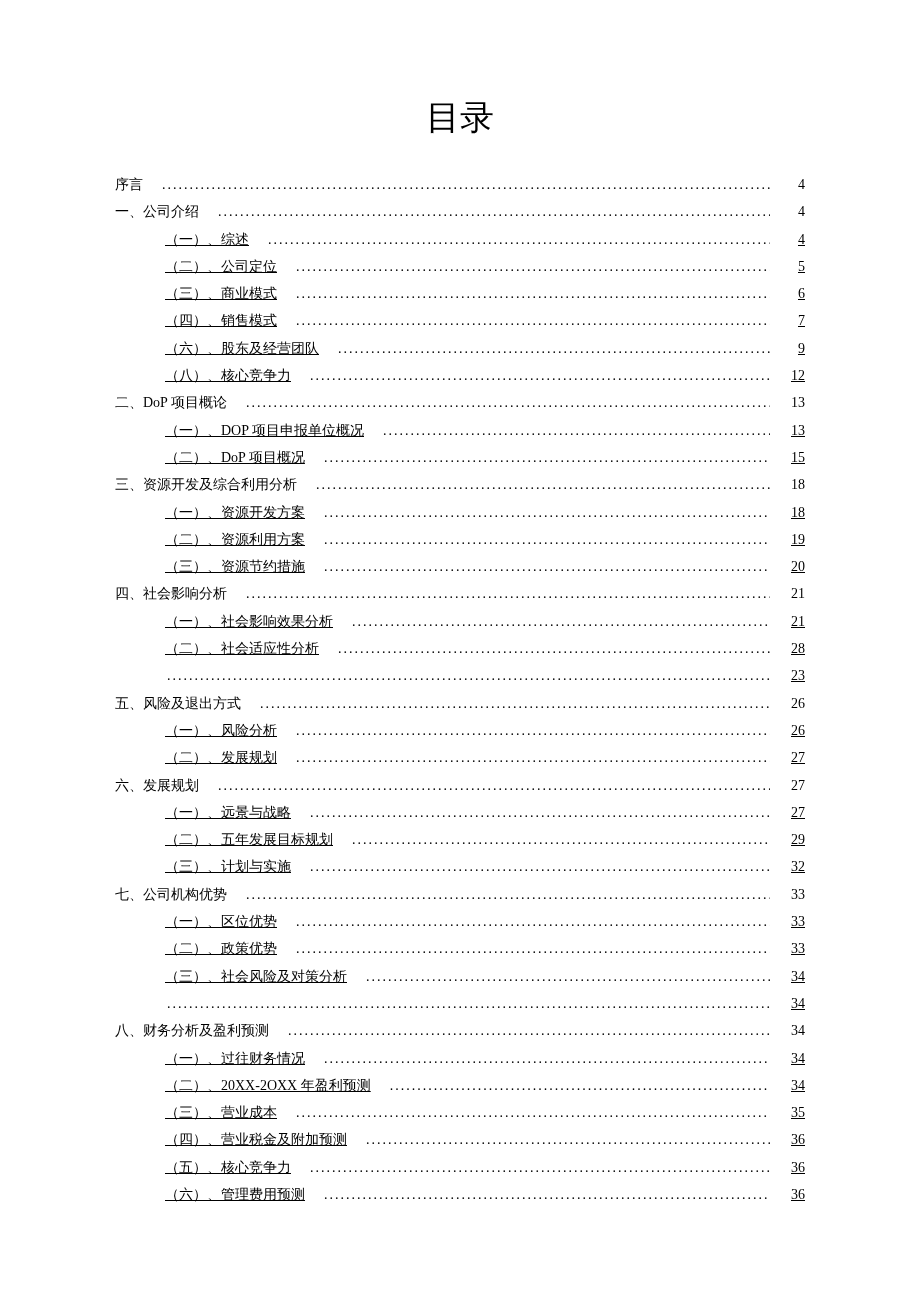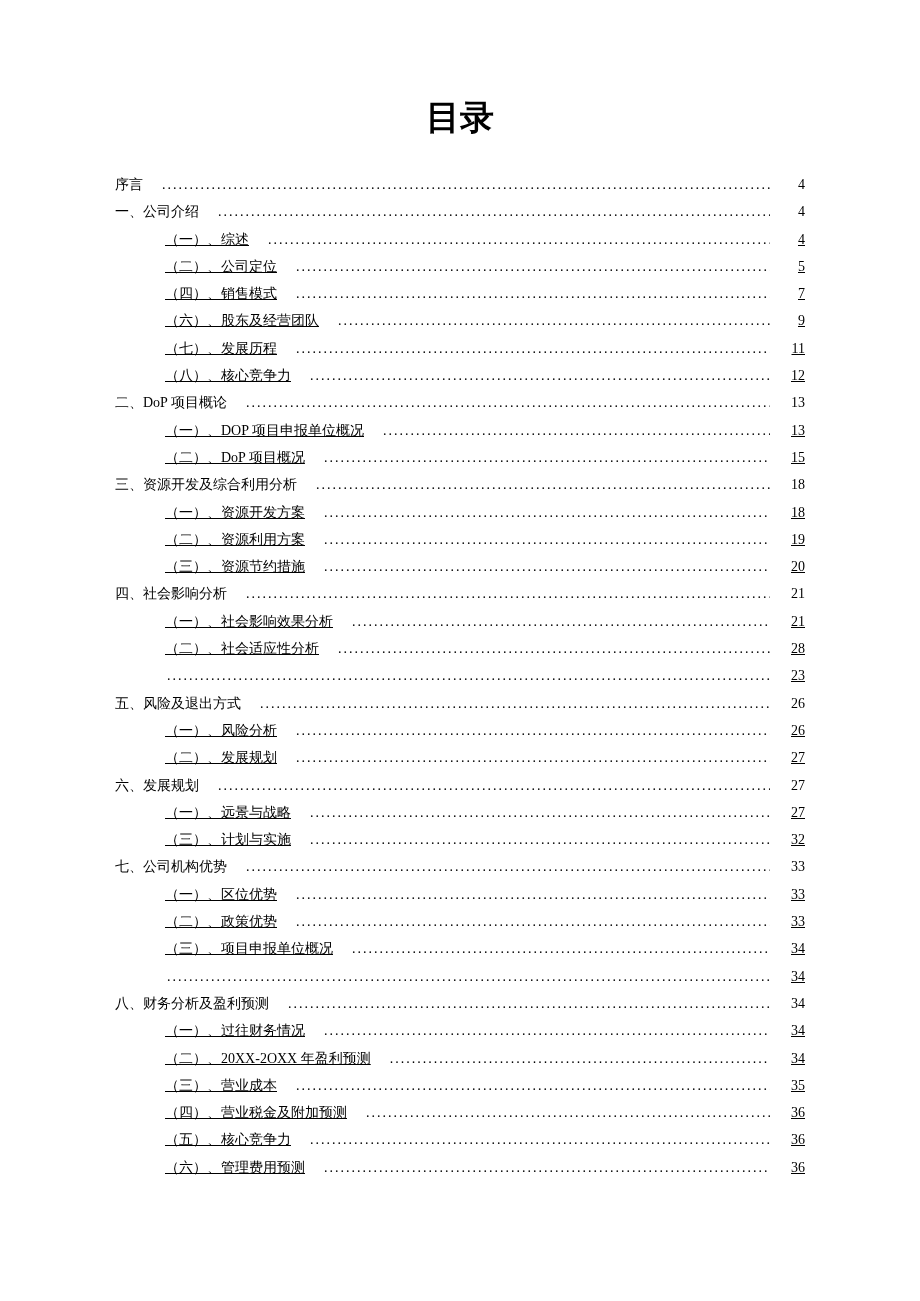--- a/index.html
+++ b/index.html
@@ -8,21 +8,21 @@
       background: #fff;
       width: 920px;
       margin: 0 auto;
       padding: 95px 115px 60px 115px;
       color: #000;
       font-size: 14px;
     }
     .title {
       text-align: center;
       font-size: 34px;
-      font-weight: bold;
+      font-weight: normal;
       margin-bottom: 30px;
       font-family: "SimSun", "宋体", serif;
     }
     .toc { }
     .toc-entry {
       display: flex;
       align-items: flex-end;
       white-space: nowrap;
       line-height: 1.95;
       font-size: 14px;
@@ -68,35 +68,35 @@
       <span class="toc-label">（一）、综述</span>
       <span class="toc-dots"></span>
       <span class="toc-page">4</span>
     </div>
     <div class="toc-entry level-2">
       <span class="toc-label">（二）、公司定位</span>
       <span class="toc-dots"></span>
       <span class="toc-page">5</span>
     </div>
     <div class="toc-entry level-2">
+      <span class="toc-label">（三）、商业模式</span>
+      <span class="toc-dots"></span>
+      <span class="toc-page">6</span>
+    </div>
+    <div class="toc-entry level-2">
       <span class="toc-label">（四）、销售模式</span>
       <span class="toc-dots"></span>
       <span class="toc-page">7</span>
     </div>
     <div class="toc-entry level-2">
       <span class="toc-label">（六）、股东及经营团队</span>
       <span class="toc-dots"></span>
       <span class="toc-page">9</span>
     </div>
     <div class="toc-entry level-2">
-      <span class="toc-label">（七）、发展历程</span>
-      <span class="toc-dots"></span>
-      <span class="toc-page">11</span>
-    </div>
-    <div class="toc-entry level-2">
       <span class="toc-label">（八）、核心竞争力</span>
       <span class="toc-dots"></span>
       <span class="toc-page">12</span>
     </div>
     <div class="toc-entry level-1">
       <span class="toc-label">二、DoP 项目概论</span>
       <span class="toc-dots"></span>
       <span class="toc-page">13</span>
     </div>
     <div class="toc-entry level-2">
@@ -167,41 +167,46 @@
       <span class="toc-label">六、发展规划</span>
       <span class="toc-dots"></span>
       <span class="toc-page">27</span>
     </div>
     <div class="toc-entry level-2">
       <span class="toc-label">（一）、远景与战略</span>
       <span class="toc-dots"></span>
       <span class="toc-page">27</span>
     </div>
     <div class="toc-entry level-2">
+      <span class="toc-label">（二）、五年发展目标规划</span>
+      <span class="toc-dots"></span>
+      <span class="toc-page">29</span>
+    </div>
+    <div class="toc-entry level-2">
       <span class="toc-label">（三）、计划与实施</span>
       <span class="toc-dots"></span>
       <span class="toc-page">32</span>
     </div>
     <div class="toc-entry level-1">
       <span class="toc-label">七、公司机构优势</span>
       <span class="toc-dots"></span>
       <span class="toc-page">33</span>
     </div>
     <div class="toc-entry level-2">
       <span class="toc-label">（一）、区位优势</span>
       <span class="toc-dots"></span>
       <span class="toc-page">33</span>
     </div>
     <div class="toc-entry level-2">
       <span class="toc-label">（二）、政策优势</span>
       <span class="toc-dots"></span>
       <span class="toc-page">33</span>
     </div>
     <div class="toc-entry level-2">
-      <span class="toc-label">（三）、项目申报单位概况</span>
+      <span class="toc-label">（三）、社会风险及对策分析</span>
       <span class="toc-dots"></span>
       <span class="toc-page">34</span>
     </div>
     <div class="toc-entry level-2">
       <span class="toc-dots"></span>
       <span class="toc-page">34</span>
     </div>
     <div class="toc-entry level-1">
       <span class="toc-label">八、财务分析及盈利预测</span>
       <span class="toc-dots"></span>

